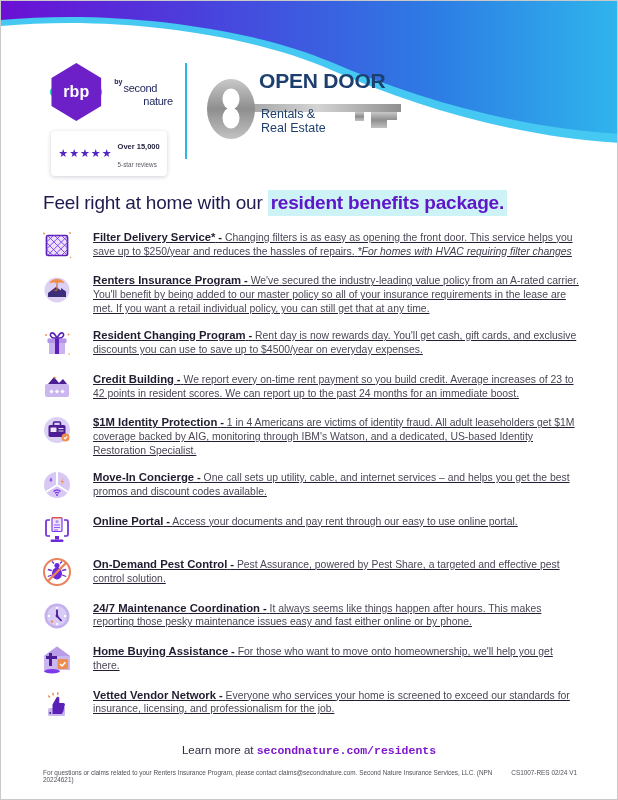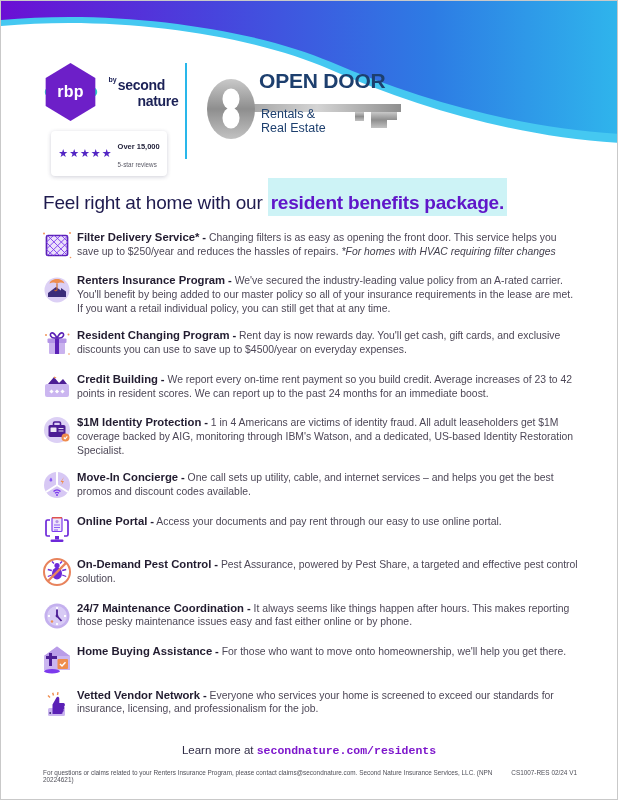--- a/index.html
+++ b/index.html
@@ -16,40 +16,40 @@
   .rbp-col{width:124px;display:flex;flex-direction:column;align-items:center;}
   .rbp-top{display:flex;align-items:center;gap:7px;}
   .rbp-badge{position:relative;width:62px;height:62px;flex-shrink:0;text-align:center;}
   .rbp-diamond{position:absolute;left:11px;top:11px;width:40px;height:40px;background:#2bd2c6;transform:rotate(45deg);border-radius:5px;}
   .rbp-hex{position:absolute;left:4px;top:2px;width:54px;height:58px;background:#6d1fc8;
     clip-path:polygon(50% 0%,96% 26%,96% 74%,50% 100%,4% 74%,4% 26%);
     display:flex;align-items:center;justify-content:center;}
   .rbp-text{color:#ffffff;font-weight:800;font-size:16px;letter-spacing:.2px;}
   .byline{line-height:1;color:#1b2156;}
   .byline .by{font-size:7px;font-weight:600;vertical-align:8px;margin-right:1px;}
-  .byline .b1,.byline .b2{font-size:14px;font-weight:700;letter-spacing:-.3px;}
+  .byline .b1,.byline .b2{font-size:11px;font-weight:400;letter-spacing:-.3px;}
   .byline .b2{display:block;margin-left:29px;margin-top:1px;}
   .reviews{margin-top:8px;background:#ffffff;border-radius:4px;box-shadow:0 1px 4px rgba(40,40,80,.22);
     display:flex;align-items:center;gap:5px;padding:4px 7px;}
   .stars{color:#5326c4;font-size:11px;letter-spacing:1px;line-height:1;}
   .rev-txt{line-height:1.15;}
   .rev1{font-size:7.5px;font-weight:700;color:#23233b;}
   .rev2{font-size:6.3px;color:#5a5a66;}
   .vsep{width:2px;height:96px;background:#29b7ea;margin:2px 16px 0 14px;flex-shrink:0;}
   
   .odlogo{position:relative;width:230px;height:96px;margin-top:2px;}
   .odkey{position:absolute;left:0;top:4px;width:220px;height:86px;}
   .od-title{position:absolute;left:56px;top:6px;font-size:21px;font-weight:800;color:#1d3f6e;letter-spacing:-.2px;white-space:nowrap;}
   .od-sub{position:absolute;left:58px;top:44px;width:120px;color:#1d3f6e;font-size:12.5px;line-height:1.15;font-weight:500;}
   
   .headline{margin:16px 40px 0 42px;font-size:19px;font-weight:500;color:#1e1a4e;letter-spacing:-.2px;white-space:nowrap;}
-  .hl-mark{font-weight:800;color:#6016c9;background:#cdf3f6;padding:14px 3px 3px 3px;}
+  .hl-mark{font-weight:800;color:#6016c9;background:#cdf3f6;padding:2px 3px 3px 3px;}
   
   .benefits{margin:15px 36px 0 40px;display:flex;flex-direction:column;gap:11.5px;}
-  .row{display:flex;align-items:flex-start;gap:4px;}
+  .row{display:flex;align-items:flex-start;gap:20px;text-decoration:underline;}
   .icn{width:32px;height:32px;flex-shrink:0;display:block;}
   .icn svg{width:32px;height:32px;display:block;}
   .txt{margin:1px 0 0 0;font-size:10.4px;line-height:1.32;color:#4d4757;}
   .bt,.bd{font-weight:700;color:#221c30;font-size:11.3px;}
   .bn{font-style:italic;color:#43404e;}
   
   .learn{margin-top:25px;text-align:center;font-size:11.5px;color:#2f2b45;font-weight:500;}
   .learn-link{font-weight:800;color:#7d16cc;font-family:Liberation Mono, monospace;}
   .fineprint{position:absolute;left:42px;right:40px;bottom:16px;display:flex;justify-content:space-between;align-items:baseline;gap:18px;
     font-size:6.4px;color:#4f4f58;}

